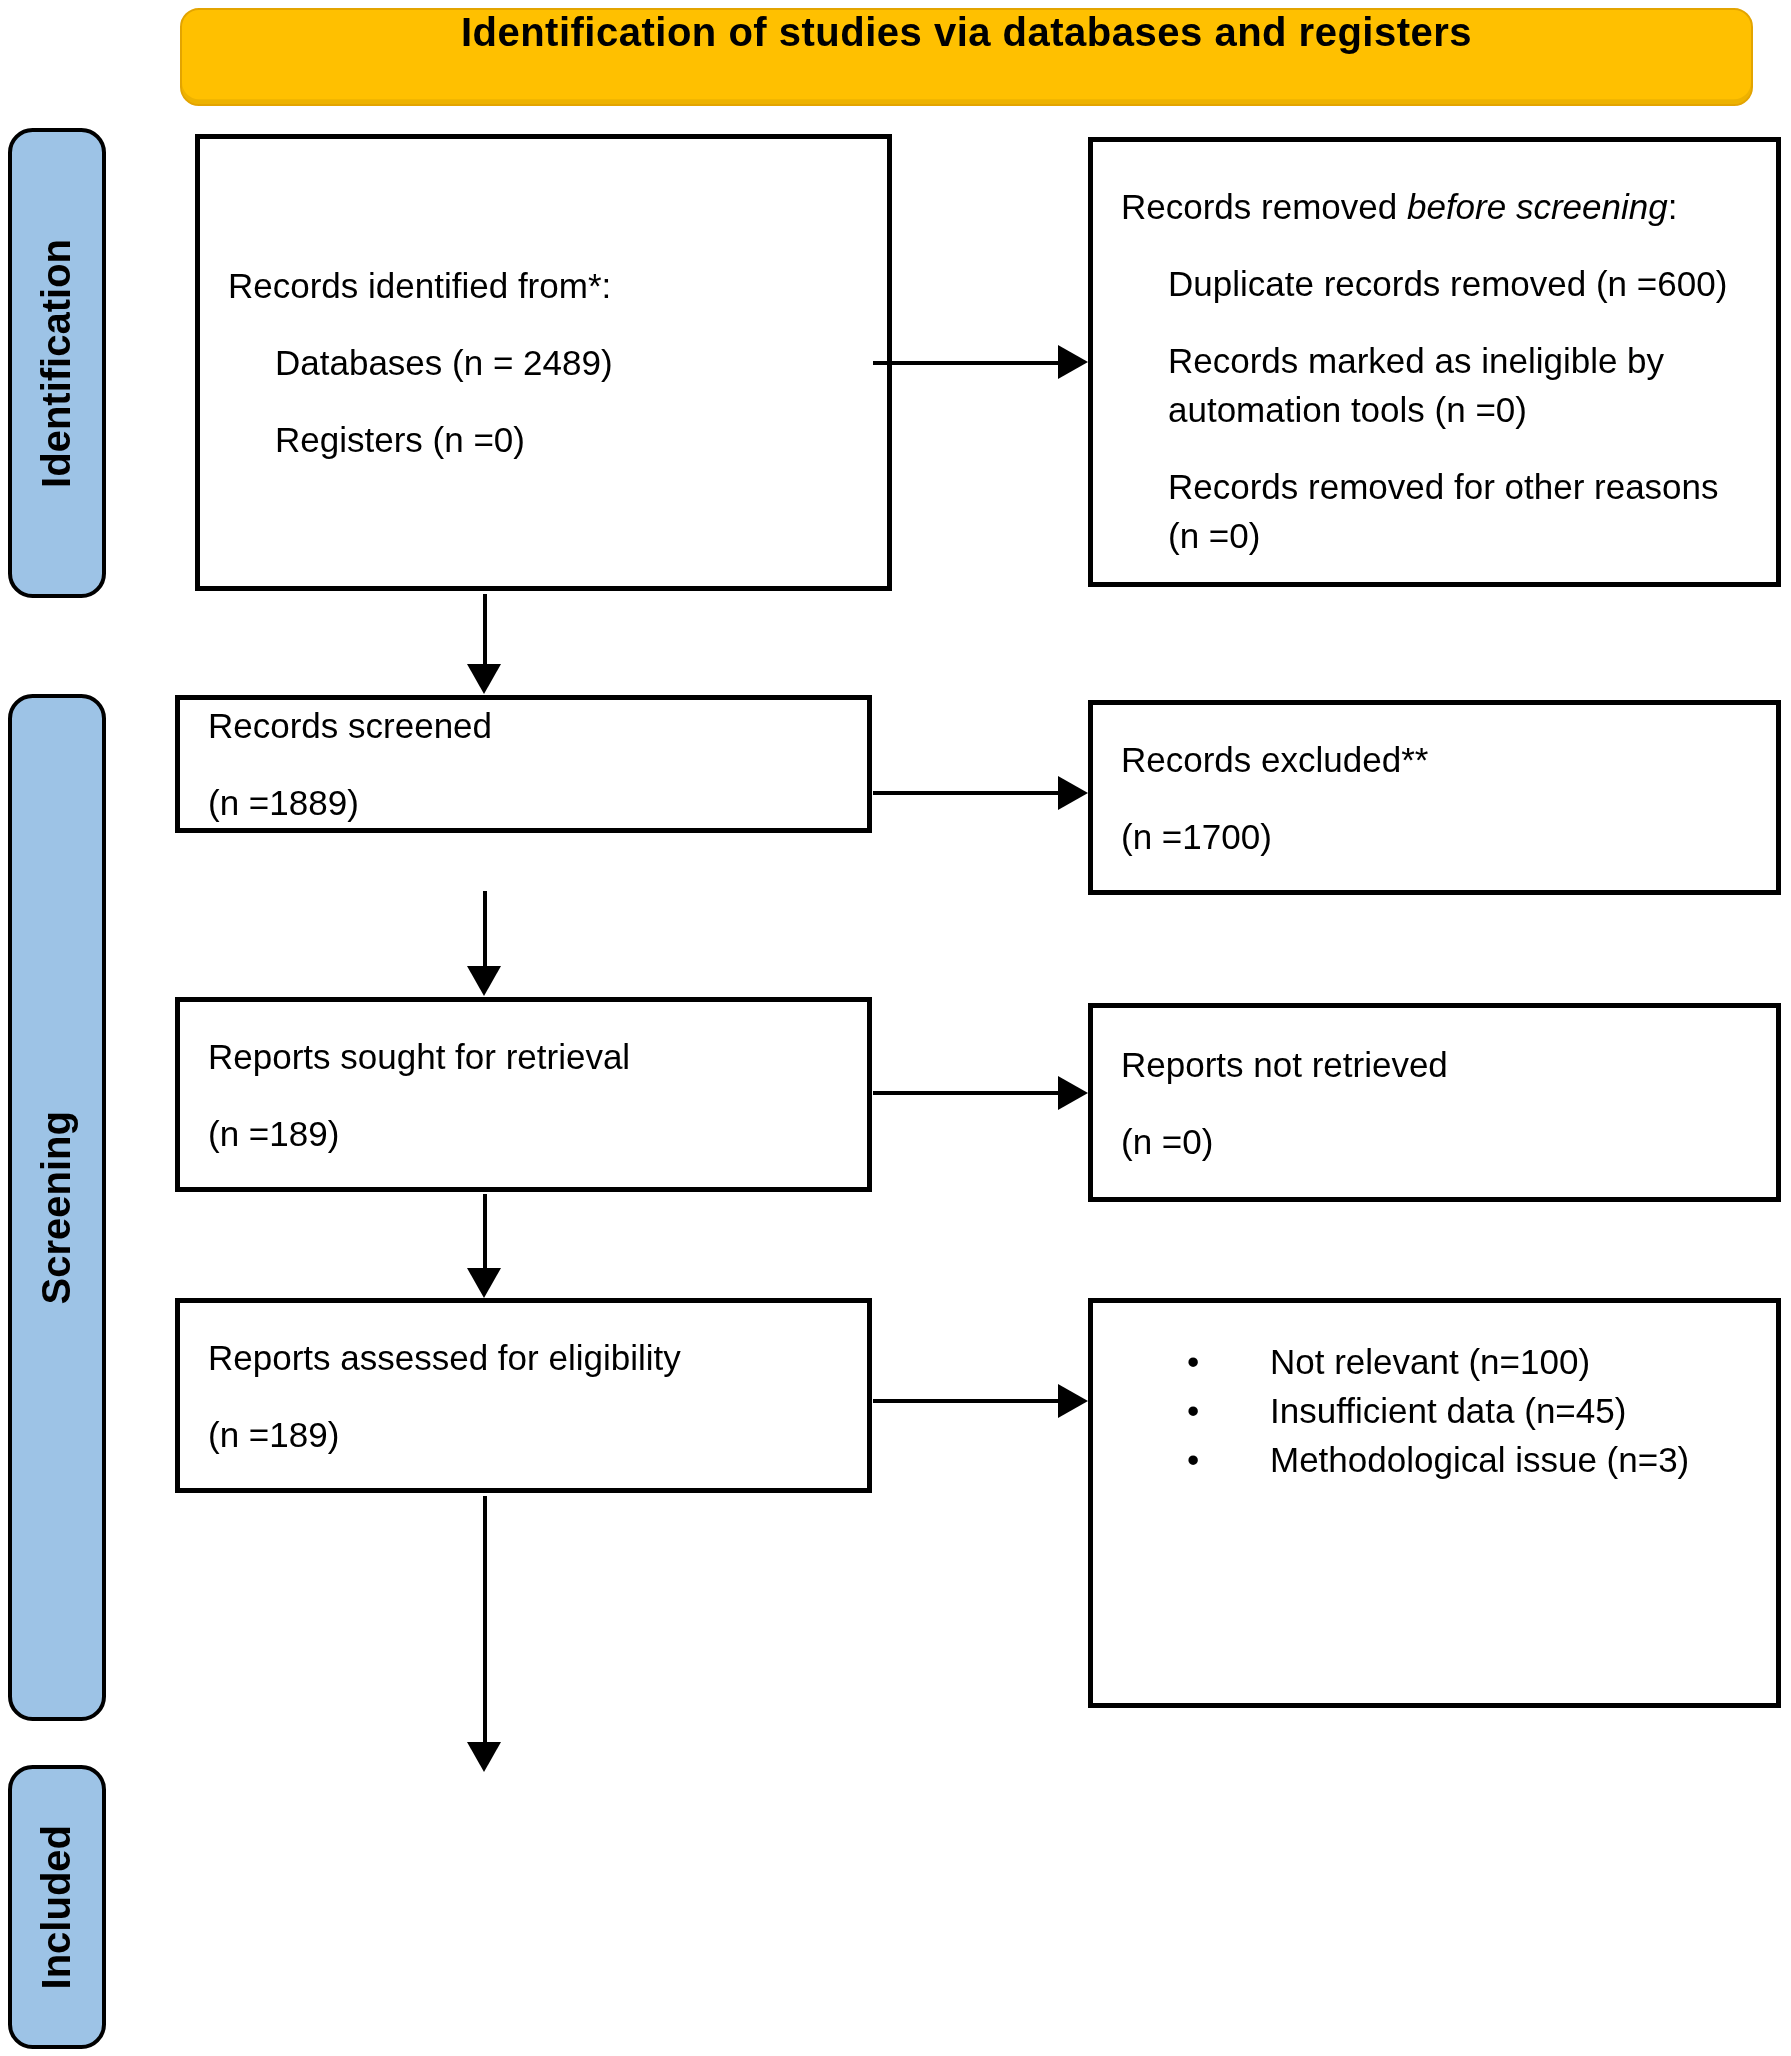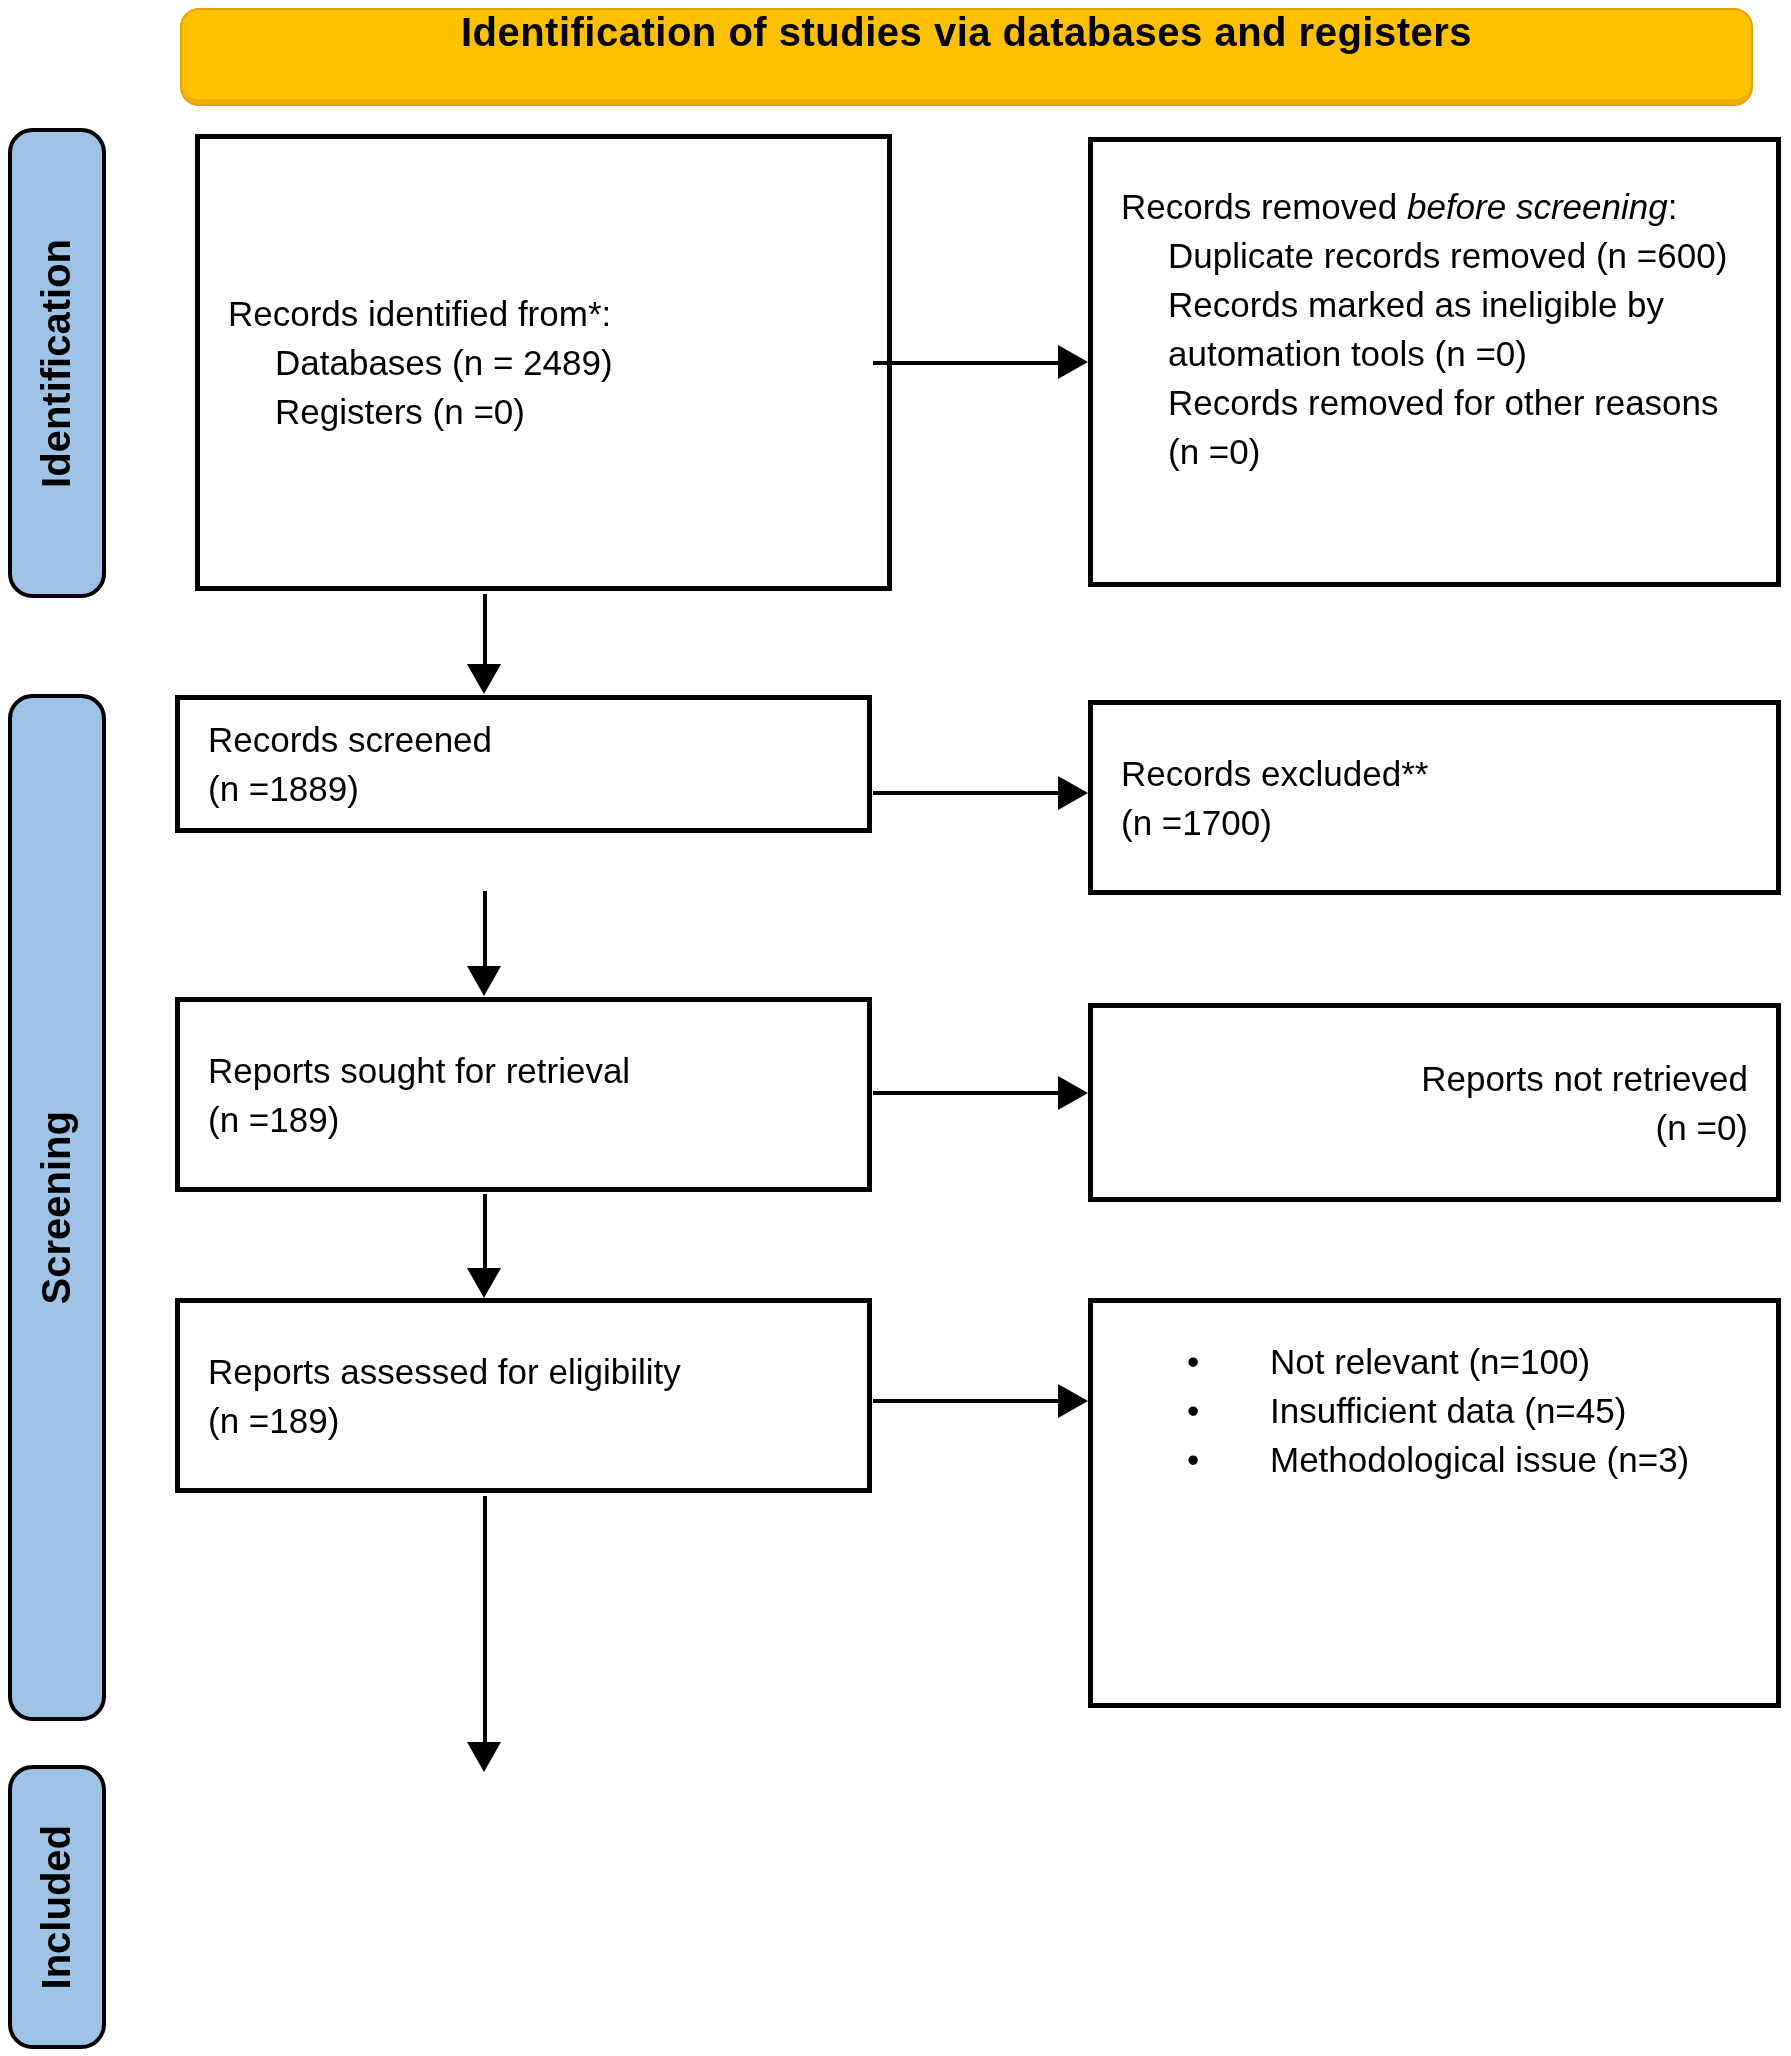--- a/index.html
+++ b/index.html
@@ -36,21 +36,21 @@
     font-size:40px;font-weight:bold;white-space:nowrap;
   }
   
   .box{
     position:absolute;
     background:#fff;
     border:5.7px solid #000;
     box-sizing:border-box;
     font-size:35px;line-height:49px;
     padding:0 28px;
-    display:flex;flex-direction:column;justify-content:center;
+    display:flex;flex-direction:column;justify-content:center;gap:28px;
   }
   .box.top-align{justify-content:flex-start;}
   .indent{margin-left:47px;}
   .em{font-style:italic;}
   ul.bullets{list-style:none;margin:0;padding:0;}
   ul.bullets li{display:flex;margin-left:66px;}
   ul.bullets .bullet{flex:0 0 83px;}
   ul.bullets .btext{flex:1;}
   
   .hstem{position:absolute;height:3.8px;background:#000;}
@@ -110,21 +110,21 @@
     <div class="indent">Duplicate records removed (n =600)</div>
     <div class="indent">Records marked as ineligible by automation tools (n =0)</div>
     <div class="indent">Records removed for other reasons (n =0)</div>
   </div>
 
   <div class="box" style="left:1088px;top:700px;width:693px;height:195px;">
     <div>Records excluded**</div>
     <div>(n =1700)</div>
   </div>
 
-  <div class="box" style="left:1088px;top:1003px;width:693px;height:199px;align-items:flex-end;">
+  <div class="box" style="left:1088px;top:1003px;width:693px;height:199px;">
     <div>Reports not retrieved</div>
     <div>(n =0)</div>
   </div>
 
   <div class="box top-align" style="left:1088px;top:1298px;width:693px;height:410px;padding-top:34px;">
     <ul class="bullets">
       <li>
         <span class="bullet">•</span>
         <span class="btext">Not relevant (n=100)</span>
       </li>

